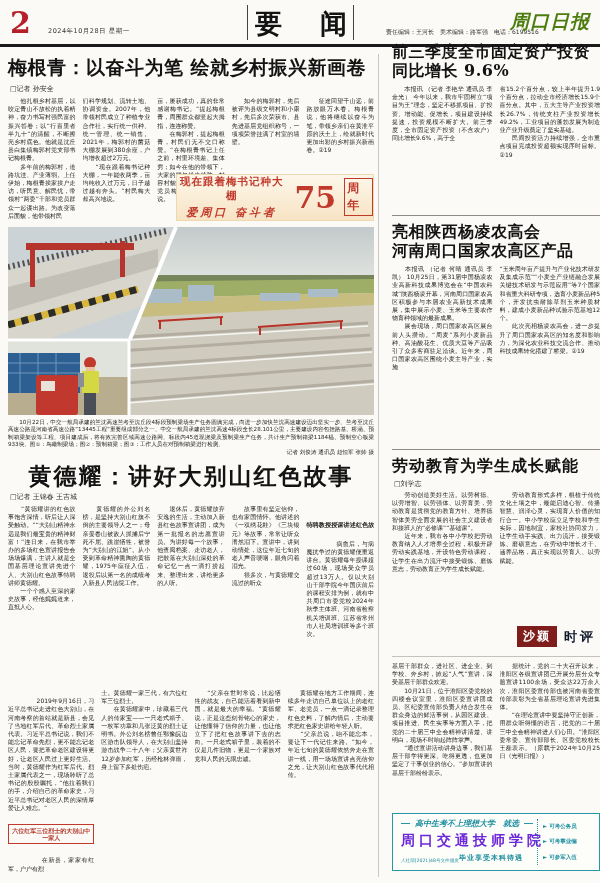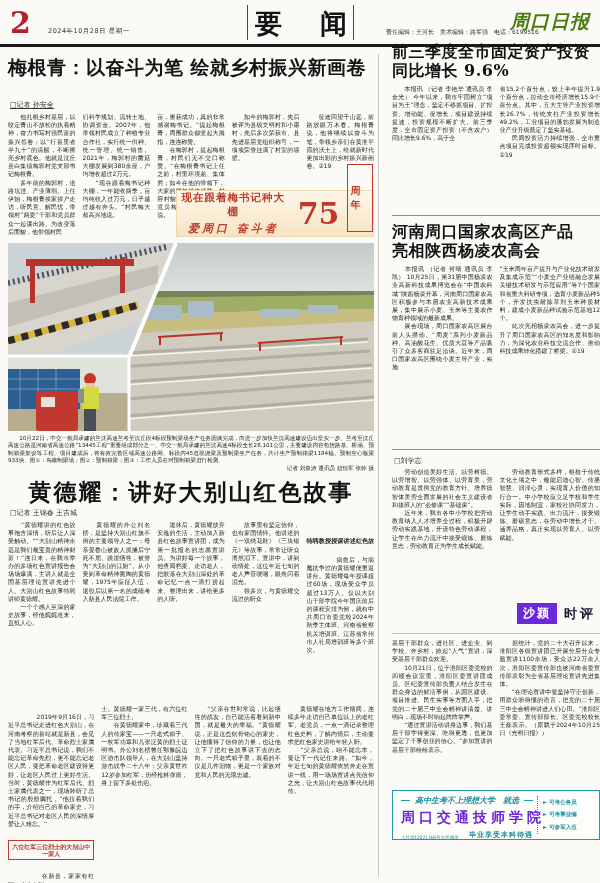--- a/index.html
+++ b/index.html
@@ -23,30 +23,30 @@
 
   
   .cols { display:flex; gap:7px; overflow:hidden; position:relative; }
   .col { flex:1; font-size:6px; line-height:8.2px; text-align:justify; color:#222; overflow:hidden; white-space:pre-wrap; }
   .byline { font-size:7px; color:#333; }
   .hl-serif { font-family:"DejaVu Serif","Liberation Serif",serif; color:#131313; }
 
   
   .left-block { position:absolute; left:8px; top:54px; width:366px; }
   .mei-headline { font-size:19px; font-weight:bold; text-align:left; letter-spacing:0.5px; line-height:26px; white-space:nowrap; }
-  .mei-byline { margin:20px 0 3px 2px;text-decoration:underline; }
+  .mei-byline { margin:4px 0 3px 2px; }
   .mei-cols { height:124px; }
   .banner { position:absolute; right:0; bottom:0; width:198px; height:47px;
     background:linear-gradient(180deg,#fdf7ea,#f7e3c4); border:1px solid #eed8ae;
     display:flex; align-items:center; justify-content:center; gap:8px; }
   .banner-left { text-align:center; }
   .banner-l1 { font-size:10.5px; font-weight:bold; color:#c0392b; letter-spacing:1px; font-family:"DejaVu Serif",serif; }
   .banner-l2 { font-size:11px; font-weight:bold; font-style:italic; color:#c0392b; margin-top:2px; letter-spacing:3px; }
   .banner-num { font-size:30px; font-weight:bold; color:#c0392b; line-height:30px; font-family:"DejaVu Serif",serif; }
-  .banner-suffix { font-size:10px; font-weight:bold; color:#c0392b; border:1px solid #c0392b; padding:19px 2px; align-self:flex-end; margin-bottom:4px; }
+  .banner-suffix { font-size:12px; font-weight:bold; color:#c0392b; border:1px solid #c0392b; padding:1px 2px; align-self:flex-end; margin-bottom:4px; }
 
   .photo-wrap { margin-top:6px; width:366px; height:188px; position:relative; background:#d7dbd8; }
   .photo-wrap svg { display:block; }
 
   .caption { margin-top:4px; font-size:5.6px; line-height:7.4px; text-align:justify; color:#222; white-space:pre-wrap; }
   .credit { display:block; text-align:right; font-size:5.6px; color:#222; }
 
   .huang-headline { margin-top:8px; font-size:23px; font-weight:bold; text-align:center; letter-spacing:2px; line-height:24px; }
   .huang-byline { margin:4px 0 3px 2px; }
   .huang-top { height:178px; }
@@ -62,28 +62,28 @@
   .invest-cols { height:124px; }
   .agri-cols { height:178px; }
   .labor-cols { height:160px; }
   .cont-cols { height:142px; }
   .hr { border-top:1px solid #8f8c86; margin:6px 0; }
   .hr.light { border-top:1px solid #c5c2bb; margin:5px 0; }
   .labor-head { font-size:16px; font-weight:bold; letter-spacing:1px; line-height:20px; }
   .labor-byline { margin:3px 0 2px 2px; }
   .labor-wrap { position:relative; }
   .badge { position:absolute; right:4px; bottom:2px; display:flex; align-items:center; background:#fbfaf6; padding:2px 0 2px 10px; }
-  .badge-box { background:#6d28d9; color:#fff; font:bold 12px "DejaVu Serif",serif; padding:2px 6px; letter-spacing:2px; }
+  .badge-box { background:#7f1d1d; color:#fff; font:bold 12px "DejaVu Serif",serif; padding:2px 6px; letter-spacing:2px; }
   .badge-txt { color:#0f172a; font:bold 13px "DejaVu Serif",serif; margin-left:7px; letter-spacing:3px; }
 
-  .ad { margin-top:9px; height:50px; border:1.5px solid #2797a7; background:#fdfdfa; position:relative; padding:4px 66px 3px 8px; }
+  .ad { margin-top:9px; height:58px; border:1.5px solid #2797a7; background:#fdfdfa; position:relative; padding:4px 66px 3px 8px; }
   .ad-tagline { display:flex; align-items:center; gap:5px; color:#1e8fa0; font-size:8px; font-weight:bold; font-style:italic; justify-content:center; white-space:nowrap; }
   .ad-tagline::before, .ad-tagline::after { content:""; flex:1; border-top:1px solid #2797a7; }
   .ad-name { text-align:right; color:#6d28d9; font-size:14px; font-weight:bold; letter-spacing:4px; margin-top:3px; white-space:nowrap; }
-  .ad-notes { display:flex; justify-content:space-between; align-items:flex-end; margin-top:3px; }
+  .ad-notes { display:flex; align-items:flex-end; margin-top:3px; }
   .ad-note-left { font-size:4.6px; color:#1e8fa0; }
   .ad-note-center { font-size:7px; font-weight:bold; color:#1e8fa0; letter-spacing:1px; }
   .ad-bullets { position:absolute; right:4px; top:5px; bottom:5px; width:58px; border-left:1px dotted #2797a7; padding-left:5px;
     display:flex; flex-direction:column; justify-content:space-around; }
   .ad-bullet { font-size:5.5px; color:#1e8fa0; font-weight:bold; white-space:nowrap; }
 </style>
 </head>
 <body>
 
 <div class="page">
@@ -253,32 +253,33 @@
     <div class="r-headline hl-serif">前三季度全市固定资产投资</div>
     <div class="r-headline hl-serif">同比增长 9.6%</div>
     <div class="cols r-cols invest-cols">
       <div class="col">　　本报讯 （记者 李艳华 通讯员 李金光） 今年以来，我市牢固树立“项目为王”理念，坚定不移抓项目、扩投资、增动能、促增长，项目建设持续提速，投资规模不断扩大。前三季度，全市固定资产投资（不含农户）同比增长9.6%，高于全</div>
       <div class="col">省15.2个百分点，较上半年提升1.9个百分点，拉动全市经济增长15.9个百分点。其中，五大主导产业投资增长26.7%，传统支柱产业投资增长49.2%，工业项目的蓬勃发展为制造业产业升级奠定了坚实基础。
 　　民间投资活力持续增强，全市重点项目完成投资超额实现序时目标。②19</div>
     </div>
 
     <div class="hr"></div>
 
+    <div class="r-headline hl-serif">亮相陕西杨凌农高会</div>
     <div class="r-headline hl-serif">河南周口国家农高区产品</div>
-    <div class="r-headline hl-serif">亮相陕西杨凌农高会</div>
     <div class="cols r-cols agri-cols">
       <div class="col">　　本报讯 （记者 何晴 通讯员 李凯） 10月25日，第31届中国杨凌农业高新科技成果博览会在“中国农科城”陕西杨凌开幕，河南周口国家农高区积极参与本届农业高新技术成果展，集中展示小麦、玉米等主要农作物育种领域的最新成果。
 　　展会现场，周口国家农高区展台前人头攒动。“周麦”系列小麦新品种、高油酸花生、优质大豆等产品吸引了众多客商驻足洽谈。近年来，周口国家农高区围绕小麦主导产业，实施</div>
       <div class="col">“玉米周年亩产提升与产业化技术研发及集成示范”“小麦全产业链融合发展关键技术研发与示范应用”等7个国家和省重大科研专项，选育小麦新品种5个，开发抗虫耐除草剂玉米种质材料，建成小麦新品种试验示范基地12个。
 　　此次亮相杨凌农高会，进一步提升了周口国家农高区的知名度和影响力，为深化农业科技交流合作、推动科技成果转化搭建了桥梁。②19</div>
     </div>
 
     <div class="hr"></div>
 
     <div class="labor-wrap">
+      <div class="labor-head hl-serif">劳动教育为学生成长赋能</div>
       <div class="byline labor-byline">□刘学志</div>
       <div class="cols labor-cols">
         <div class="col">　　劳动创造美好生活。以劳树德、以劳增智、以劳强体、以劳育美，劳动教育是贯彻党的教育方针、培养德智体美劳全面发展的社会主义建设者和接班人的“必修课”“基础课”。
 　　近年来，我市各中小学校把劳动教育纳入人才培养全过程，积极开辟劳动实践基地，开设特色劳动课程，让学生在出力流汗中接受锻炼、磨炼意志，劳动教育正为学生成长赋能。</div>
         <div class="col">　　劳动教育形式多样，根植于传统文化土壤之中，最能启迪心智、传播智慧、润泽心灵，实现育人价值的知行合一。中小学校应立足学校和学生实际，因地制宜，家校社协同发力，让学生动手实践、出力流汗，接受锻炼、磨砺意志，在劳动中增长才干、涵养品格，真正实现以劳育人、以劳赋能。</div>
       </div>
       <div class="badge">
         <span class="badge-box">沙颍</span>
         <span class="badge-txt">时评</span>
       </div>

